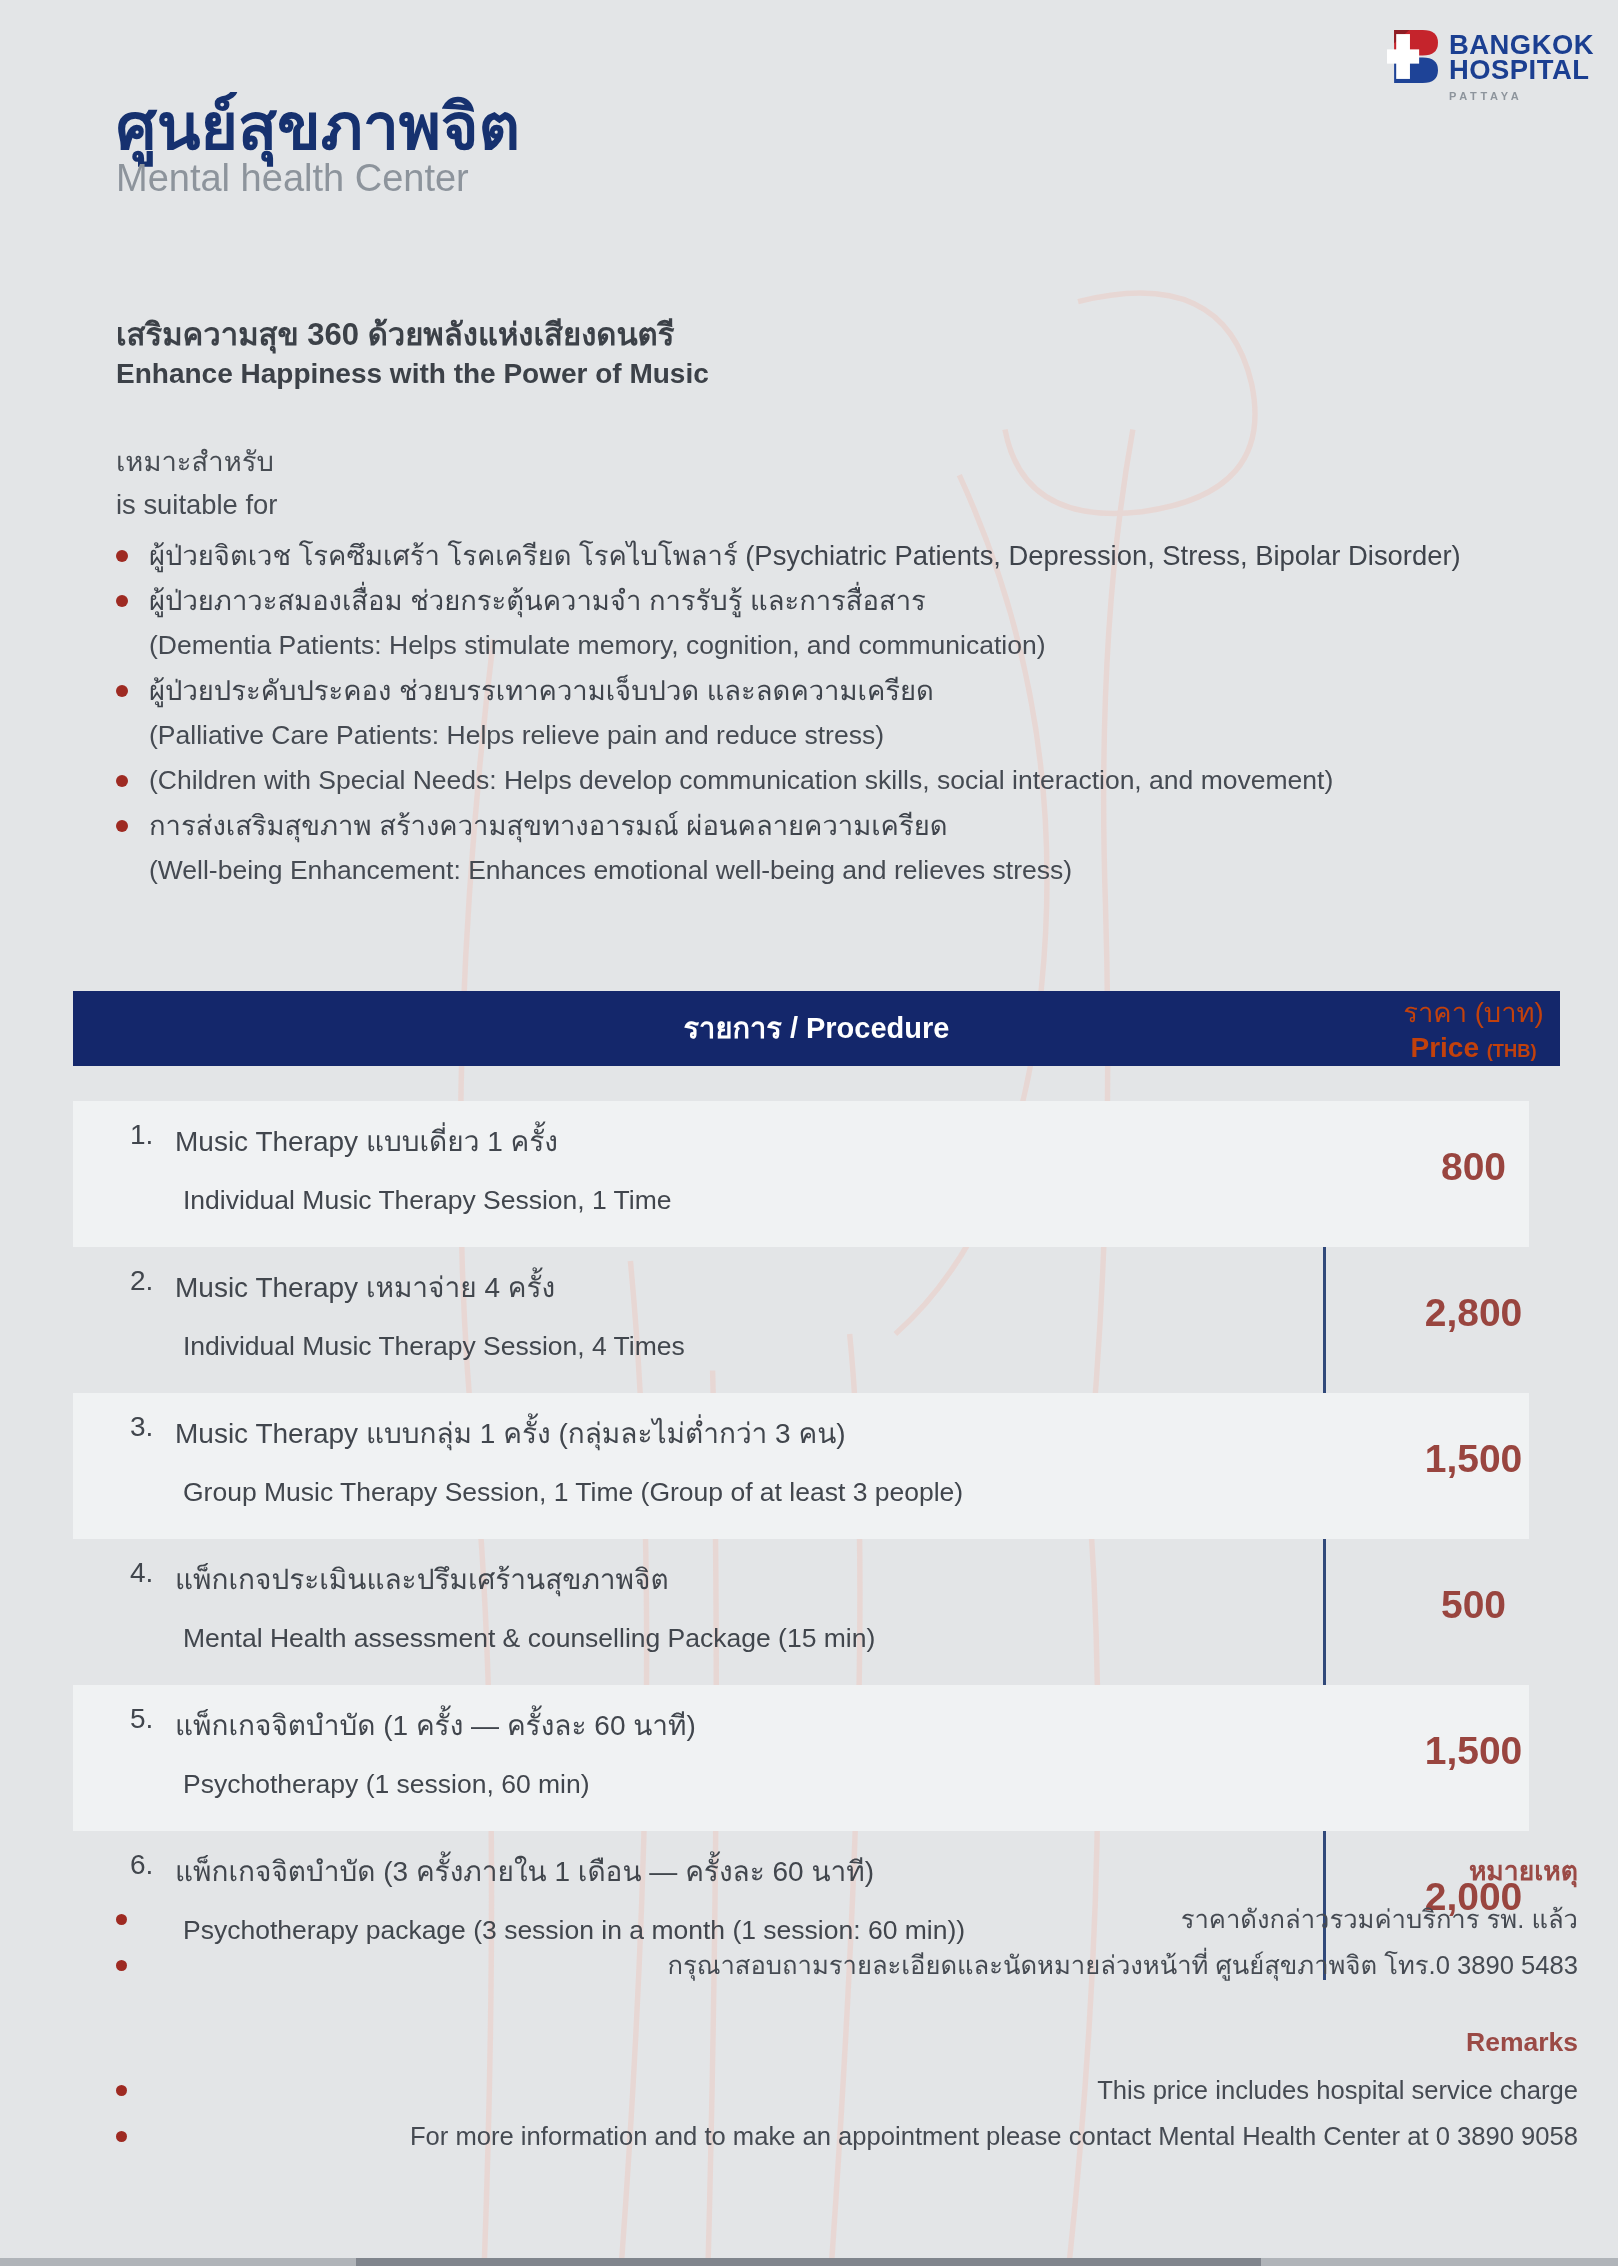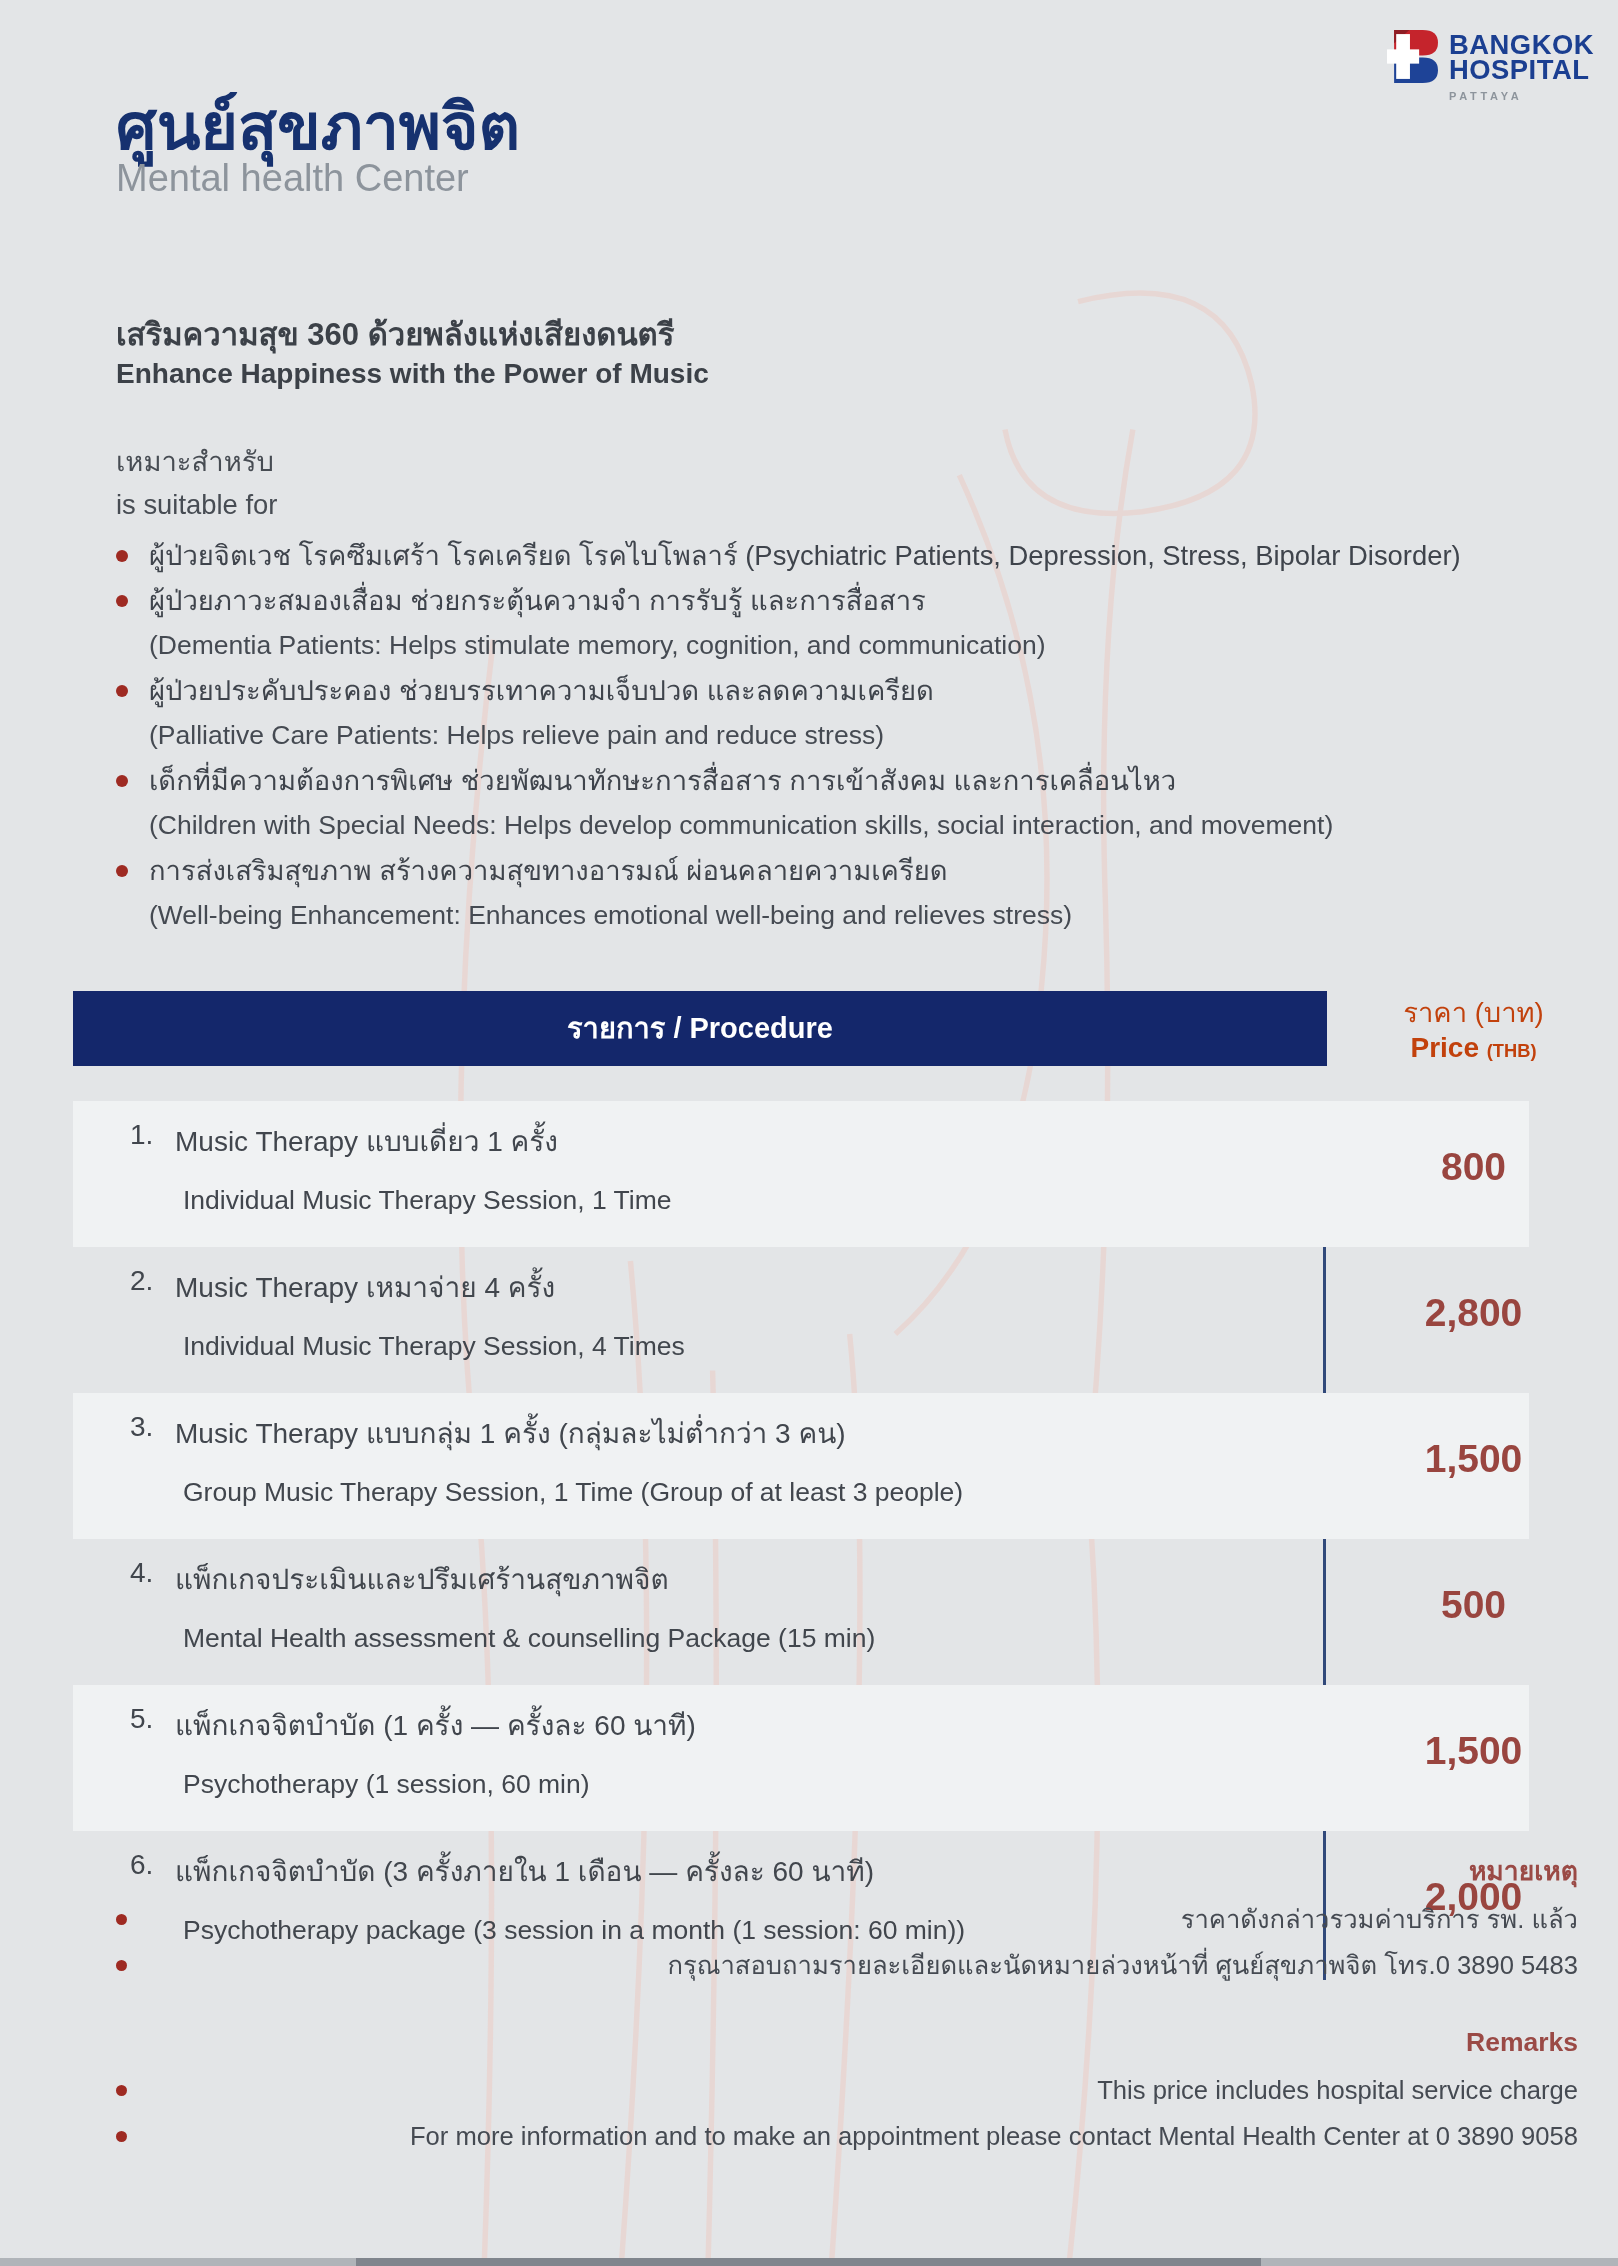--- a/index.html
+++ b/index.html
@@ -30,21 +30,21 @@
   .suit-label { font-size:27.4px; color:#474c53; line-height:43px; }
   .suit-list { margin-top:7.3px; }
   .suit-item { display:grid; grid-template-columns:33px 1fr; }
   .dot { width:12px; height:12px; border-radius:50%; background:#9e2a22; margin-top:16.4px; }
   .suit-th { font-size:27.4px; color:#3f444c; line-height:45px; }
   .suit-en { font-size:26.5px; color:#454a52; line-height:45px; grid-column:2; }
 
   
   .table { position:absolute; top:991px; left:73px; width:1546px; }
   .thead-bar {
-    position:absolute; left:0; top:0; width:1254px; height:75px;
+    position:absolute; left:0; top:0; width:1487px; height:75px;
     background:#14276b; color:#ffffff; font-size:29px; font-weight:bold;
     text-align:center; line-height:75px;
   }
   .thead-price { position:absolute; left:1268px; top:3.7px; width:265px; text-align:center; color:#c2410c; }
   .thead-price-th { font-size:27.4px; line-height:35px; }
   .thead-price-en { font-size:28px; font-weight:bold; line-height:35px; }
   .thead-price-en .unit { font-size:18.3px; font-weight:bold; }
 
   .tbody { position:absolute; left:0; top:110px; width:1546px; }
   .vdivider { position:absolute; left:1250px; top:110px; width:2.7px; height:879px; background:#31497a; }
@@ -127,21 +127,20 @@
       </div>
 
       <div class="suit-item">
         <span class="dot"></span>
         <span class="suit-th">ผู้ป่วยประคับประคอง ช่วยบรรเทาความเจ็บปวด และลดความเครียด</span>
         <span class="suit-en">(Palliative Care Patients: Helps relieve pain and reduce stress)</span>
       </div>
 
       <div class="suit-item">
         <span class="dot"></span>
-        <span class="suit-th">เด็กที่มีความต้องการพิเศษ ช่วยพัฒนาทักษะการสื่อสาร การเข้าสังคม และการเคลื่อนไหว</span>
         <span class="suit-en">(Children with Special Needs: Helps develop communication skills, social interaction, and movement)</span>
       </div>
 
       <div class="suit-item">
         <span class="dot"></span>
         <span class="suit-th">การส่งเสริมสุขภาพ สร้างความสุขทางอารมณ์ ผ่อนคลายความเครียด</span>
         <span class="suit-en">(Well-being Enhancement: Enhances emotional well-being and relieves stress)</span>
       </div>
 
     </div>

